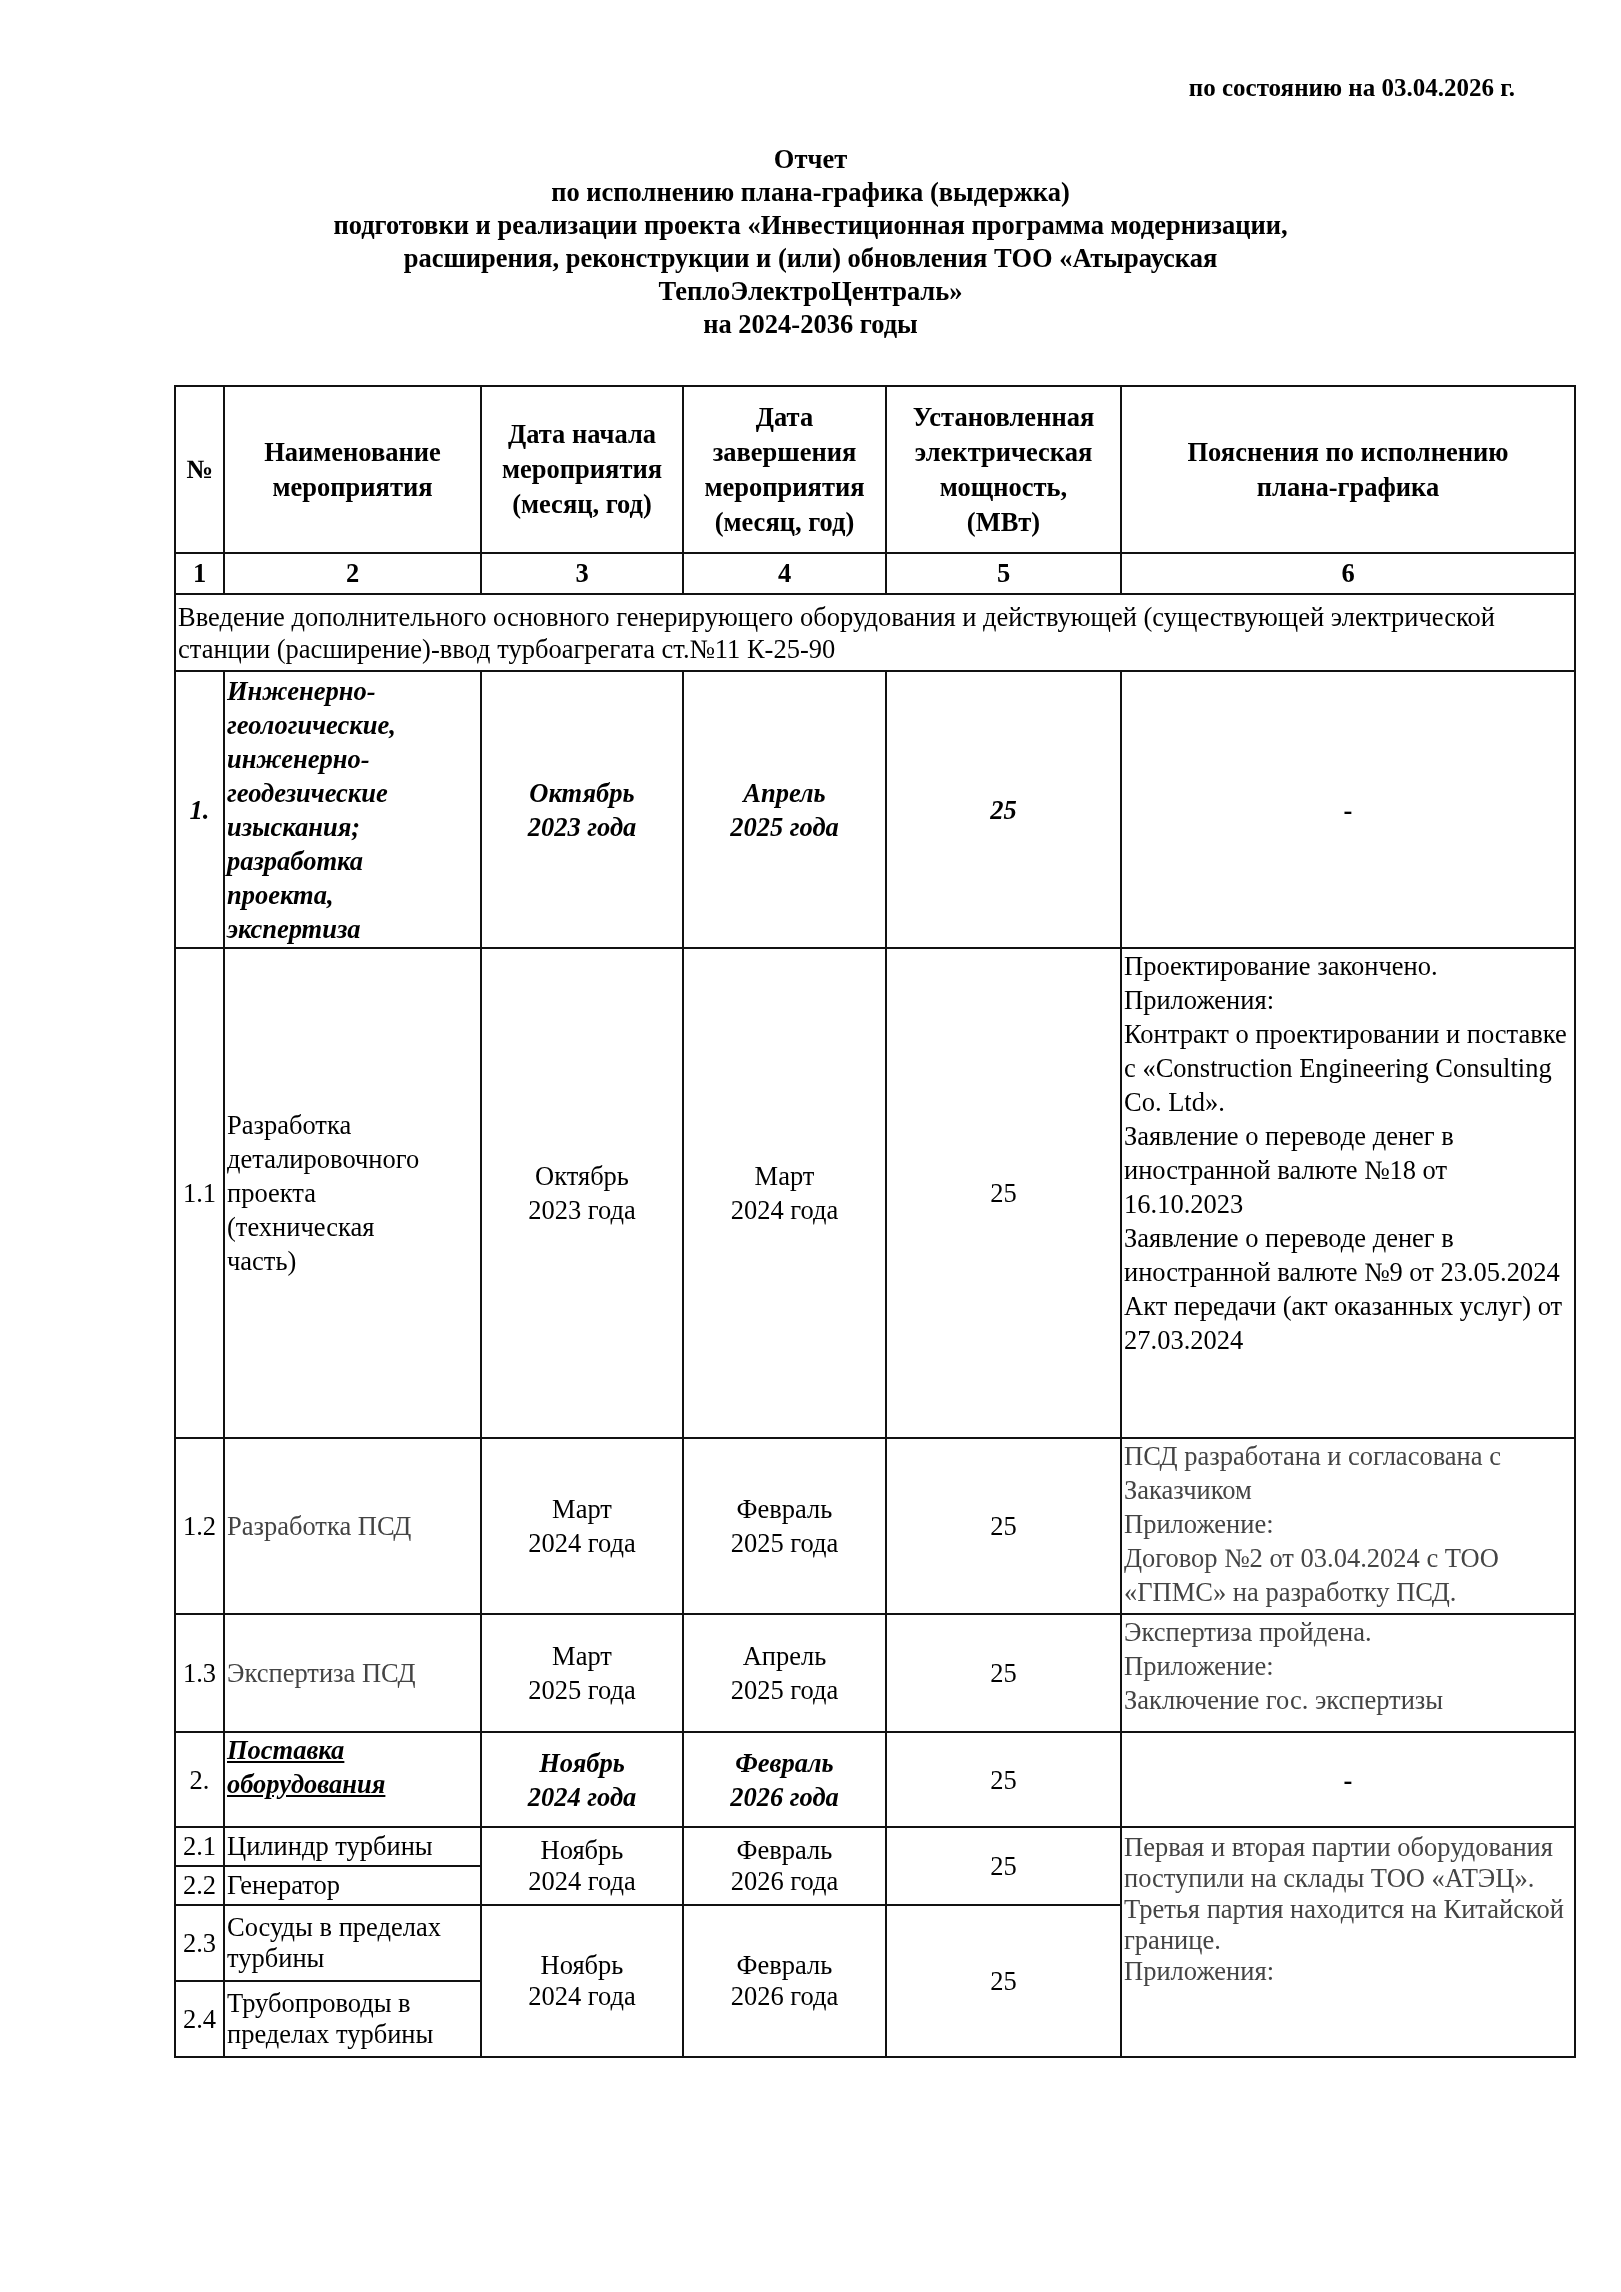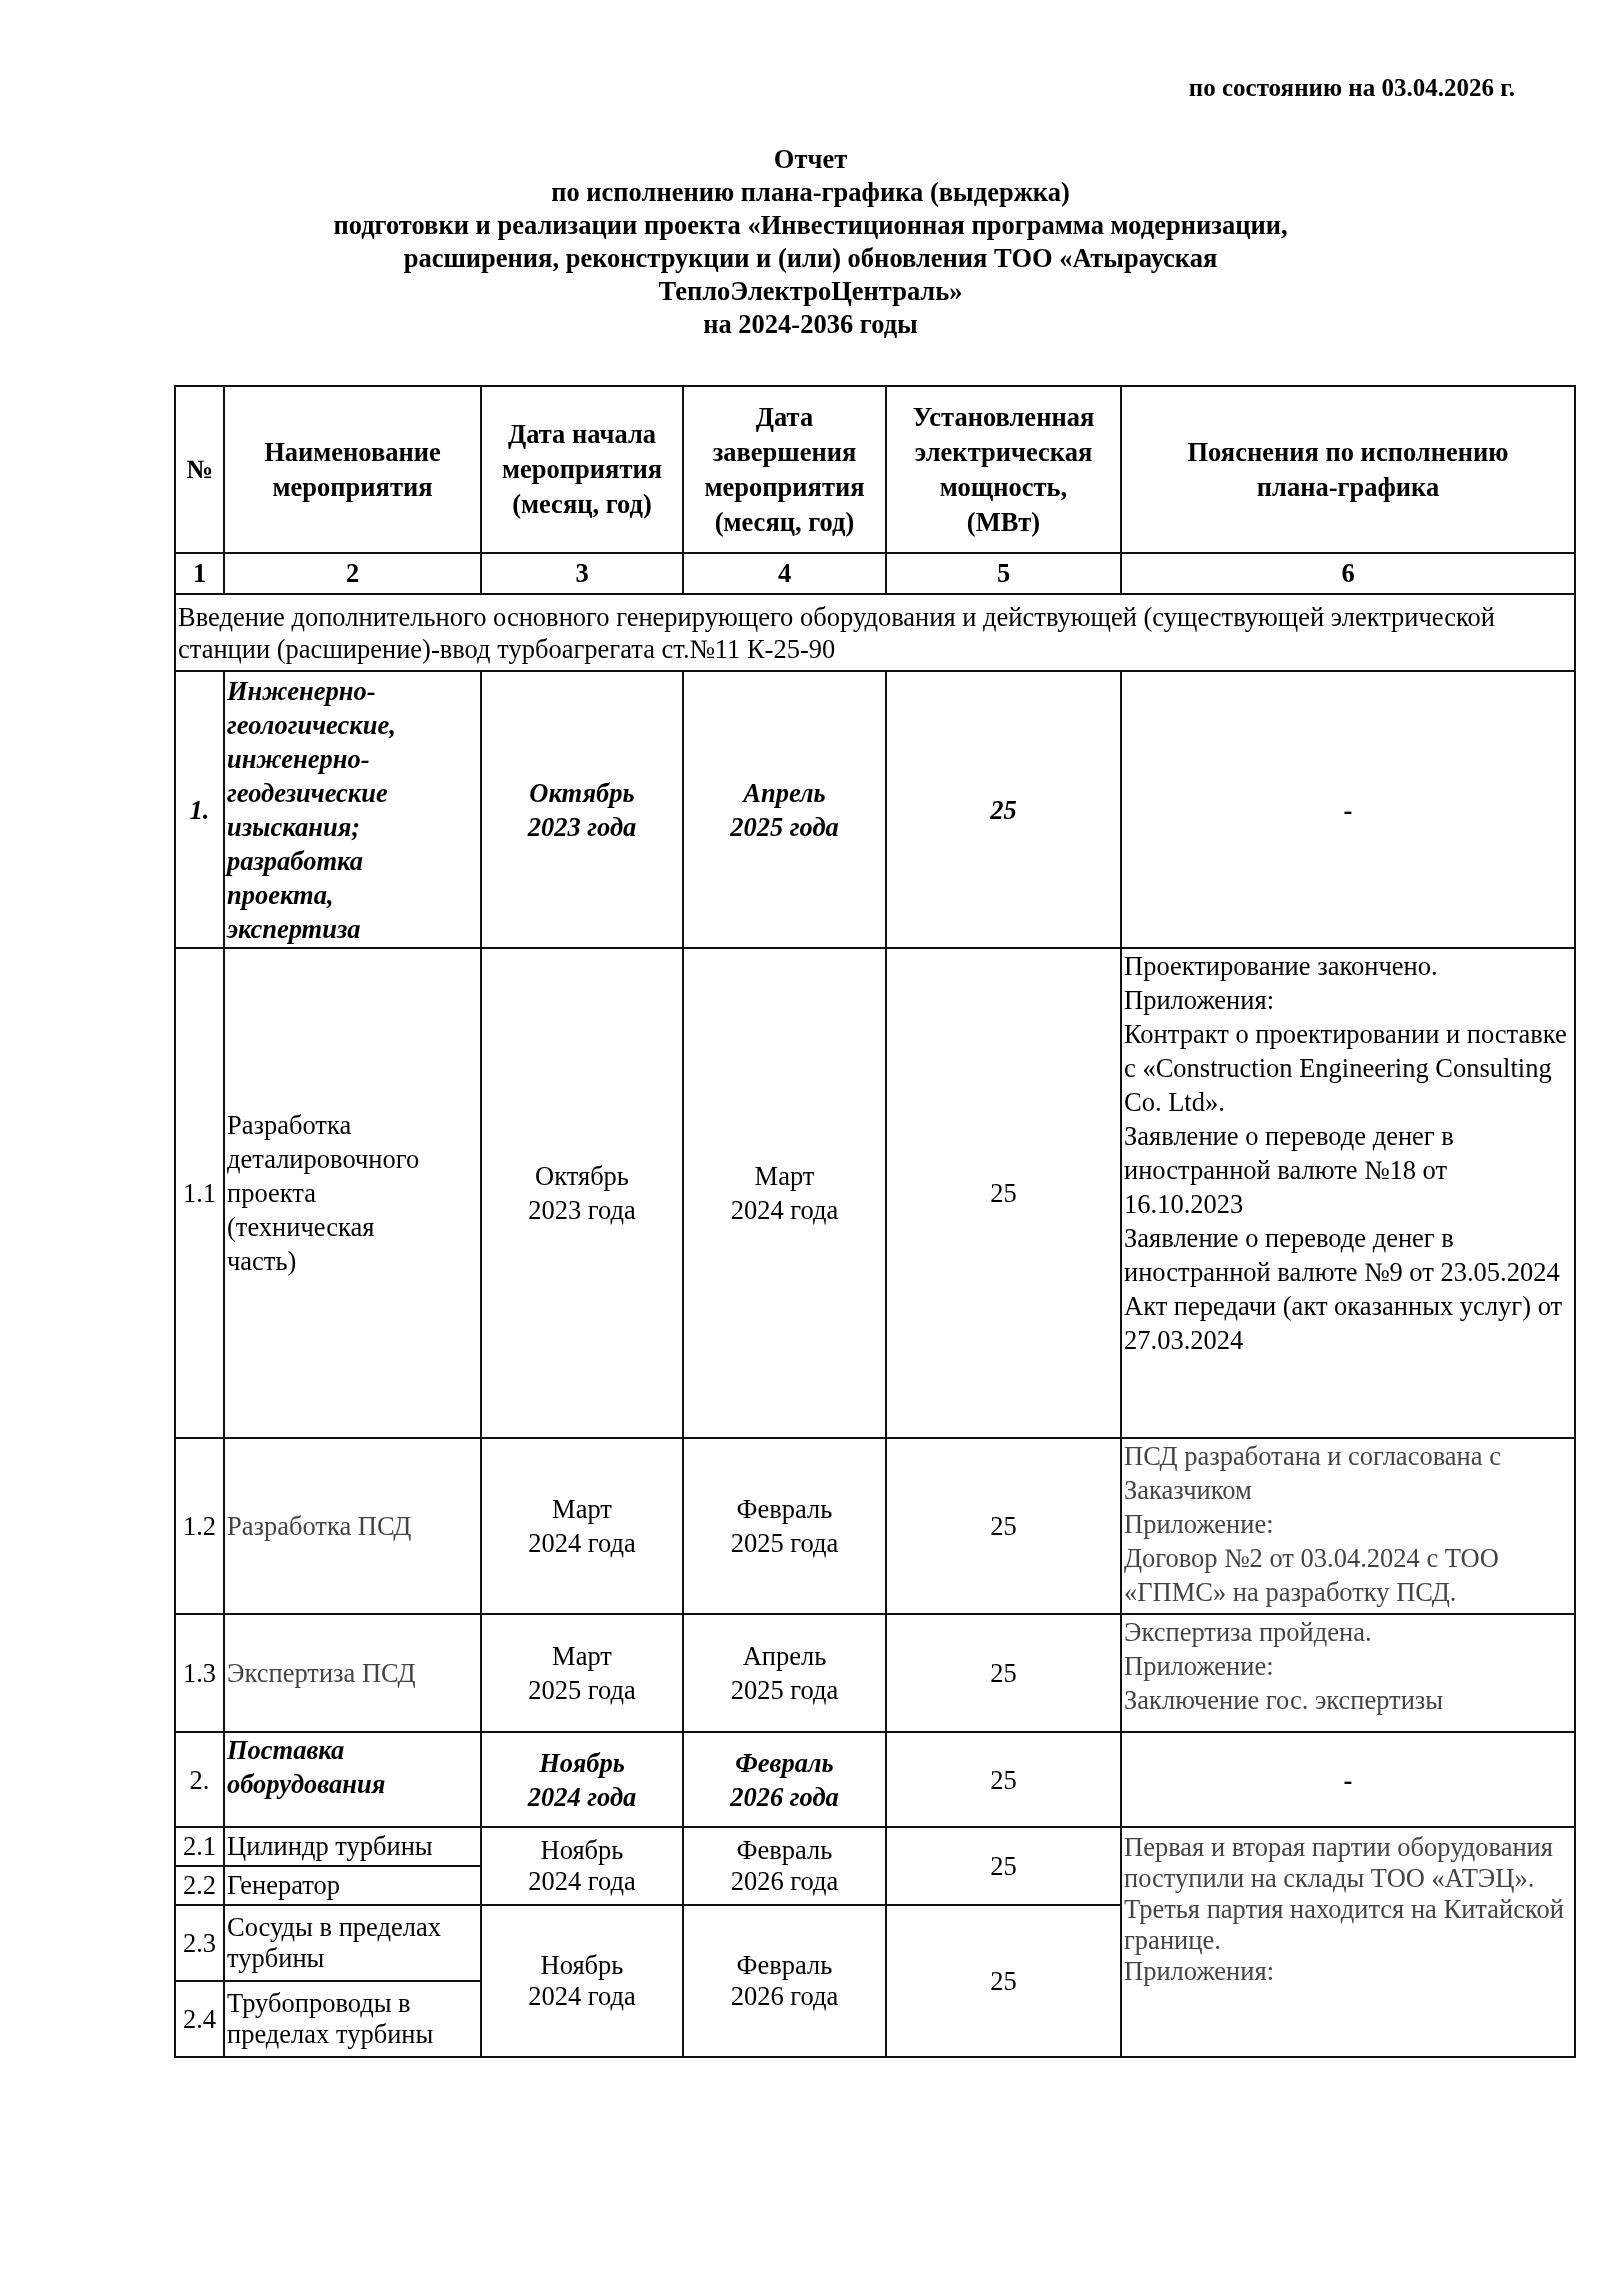--- a/index.html
+++ b/index.html
@@ -236,21 +236,21 @@
     <td class="center">25</td>
     <td class="notes gray">
       <div>Экспертиза пройдена.</div>
       <div class="strong">Приложение:</div>
       <div>Заключение гос. экспертизы</div>
     </td>
   </tr>
 
   <tr class="row-2">
     <td class="no-cell">2.</td>
-    <td class="bi left" style="vertical-align:top;">
+    <td class="bi left" style="vertical-align:top;text-decoration:underline;">
       <div>Поставка</div>
           <div>оборудования</div>
     </td>
     <td class="center bi">
           <div>Ноябрь</div>
           <div>2024 года</div>
         </td>
     <td class="center bi">
           <div>Февраль</div>
           <div>2026 года</div>

